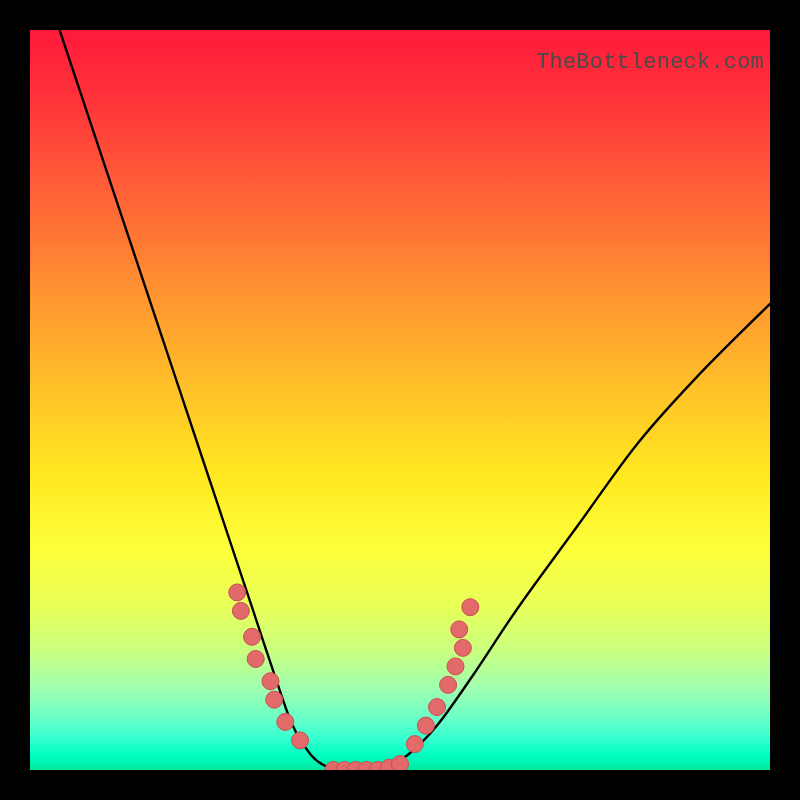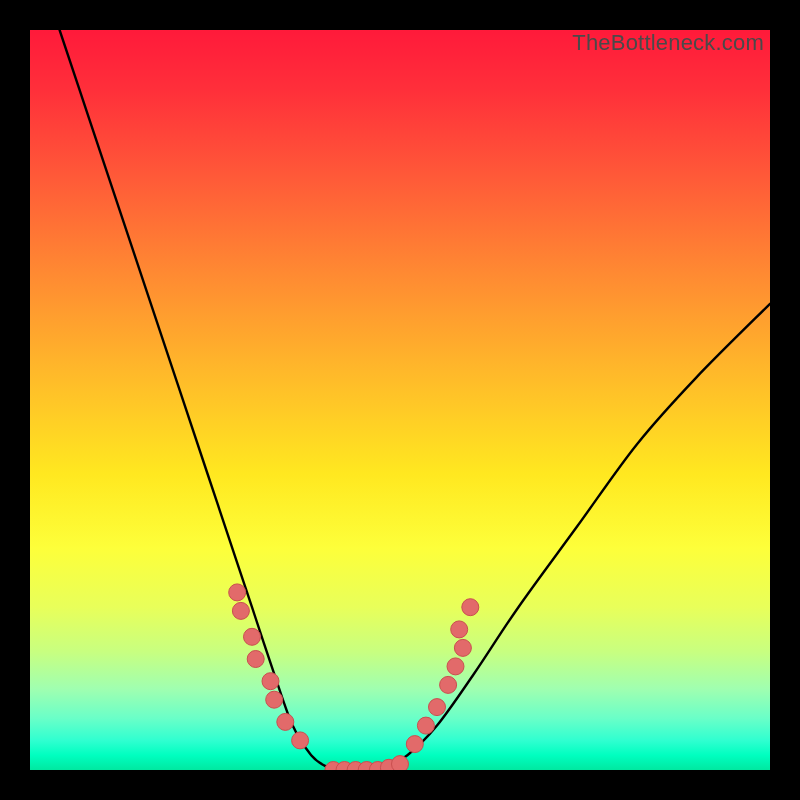--- a/index.html
+++ b/index.html
@@ -25,22 +25,22 @@
       #e8ff5a 78%,
       #c8ff80 84%,
       #a0ffb0 89%,
       #6affc8 93%,
       #30ffd0 96%,
       #00ffc0 98%,
       #00e8a0 100%);
   }
   .watermark {
     position: absolute;
-    top: 0; right: 6px;
-    font-family: Liberation Sans, sans-serif;
+    top: 20px; right: 6px;
+    font-family: Liberation Mono, monospace;
     font-size: 22px;
     color: #4a4a4a;
     font-weight: 500;
     letter-spacing: 0.2px;
   }
   svg.curve {
     position: absolute;
     left: 0; top: 0;
     width: 740px; height: 740px;
   }

